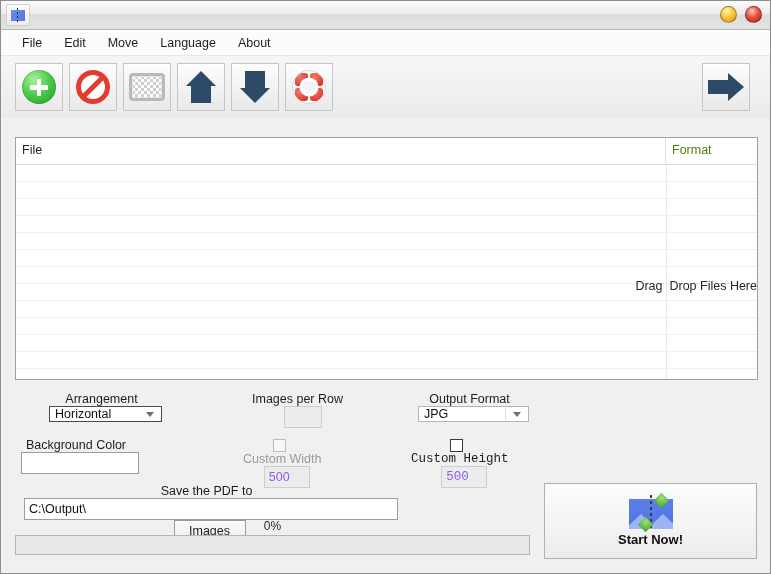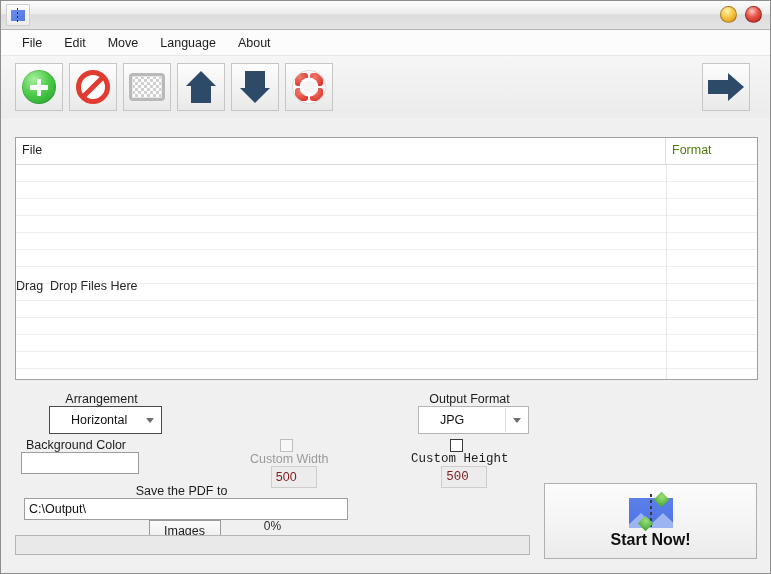--- a/index.html
+++ b/index.html
@@ -264,44 +264,44 @@
   .col-divider {
     position: absolute;
     left: 650px; top: 0; bottom: 0;
     width: 1px;
     background: #e8e8e8;
   }
   .drop-hint {
     position: absolute;
     left: 0; right: 0;
     top: 114px;
-    text-align: left;
+    text-align: right;
     font-size: 12.5px;
     color: #262626;
     white-space: pre;
   }
 
   
   .row { position: absolute; display: flex; align-items: center; flex-direction: column; }
   .lbl {
     font-size: 12.5px;
     color: #1d1d1d;
   }
   .lbl.disabled { color: #9a9a9a; }
   .combo {
     position: relative;
-    height: 28px;
+    height: 16px;
     background: #fff;
     border: 1px solid #4a4a4a;
     display: flex;
     align-items: center;
     box-sizing: border-box;
     font-size: 12.5px;
     color: #111;
-    padding-left: 21px;
+    padding-left: 5px;
   }
   .combo.light { border: 1px solid #b4b4b4; }
   .combo .chev {
     position: absolute;
     right: 7px;
     width: 0; height: 0;
     border-left: 4px solid transparent;
     border-right: 4px solid transparent;
     border-top: 5px solid #6d6d6d;
   }
@@ -317,21 +317,21 @@
     box-sizing: border-box;
     font-size: 12.5px;
     color: #111;
     padding: 0 4px;
     display: flex;
     align-items: center;
   }
   .txtbox.dim {
     background: #ececec;
     border: 1px solid #cdcdcd;
-    color: #7f1d1d;
+    color: #8b5cf6;
   }
   .cbox {
     width: 13px; height: 13px;
     border: 1px solid #3a3a3a;
     background: #fff;
     box-sizing: border-box;
     margin-right: 6px;
   }
   .cbox.disabled { border-color: #bdbdbd; background: #f7f7f7; }
 
@@ -374,21 +374,21 @@
     background: linear-gradient(to bottom,#fcfcfc 0%,#f4f4f4 55%,#ebebeb 100%);
     border: 1px solid #b0b0b0;
     box-sizing: border-box;
     display: flex;
     flex-direction: column;
     align-items: center;
     justify-content: center;
     gap: 3px;
   }
   .start-label {
-    font-size: 16px;
+    font-size: 13px;
     font-weight: bold;
     color: #101010;
   }
   .merge-icon {
     position: relative;
     width: 48px;
     height: 34px;
   }
   .merge-icon .pane {
     position: absolute;
@@ -494,56 +494,62 @@
   </div>
 
   <div class="row" style="left:40px; top:391px;">
     <div class="lbl">Arrangement</div>
     <div class="combo" style="width:113px; margin-left:8px;">
       <span>Horizontal</span>
       <span class="chev"></span>
     </div>
   </div>
 
+  <div class="row" style="left:251px; top:391px;">
+    <div class="lbl">Images per Row</div>
+    <div class="txtbox dim" style="width:38px; margin-left:10px;">
+      <span></span>
+    </div>
+  </div>
 
   <div class="row" style="left:409px; top:391px;">
     <div class="lbl">Output Format</div>
     <div class="combo light" style="width:111px; margin-left:8px;">
       <span>JPG</span>
       <span class="sep"></span>
       <span class="chev"></span>
     </div>
   </div>
 
   <div class="row" style="left:12px; top:437px;">
     <div class="lbl">Background Color</div>
     <div class="txtbox" style="width:118px; margin-left:8px;">
       <span></span>
     </div>
   </div>
 
-  <div class="row" style="left:249px; top:438px;">
+  <div class="row" style="left:242px; top:438px;">
     <div class="cbox disabled"></div>
     <div class="lbl disabled">Custom Width</div>
     <div class="txtbox dim" style="width:46px; margin-left:9px;">
       <span>500</span>
     </div>
   </div>
 
   <div class="row" style="left:410px; top:438px;font-family:Liberation Mono, monospace;">
     <div class="cbox"></div>
     <div class="lbl">Custom Height</div>
     <div class="txtbox dim" style="width:46px; margin-left:9px;">
       <span>500</span>
     </div>
   </div>
 
   <div class="row" style="left:14px; top:483px;">
     <div class="lbl">Save the PDF to</div>
-    <div class="txtbox" style="width:324px; margin-left:9px;">
+    <div class="txtbox" style="width:374px; margin-left:9px;">
       <span>C:\Output\</span>
     </div>
     <div class="btn" style="margin-left:6px; width:72px;">Images</div>
   </div>
 
   <div class="pct">0%</div>
   <div class="progress"></div>
 
   <div class="start">
     <div class="merge-icon">

